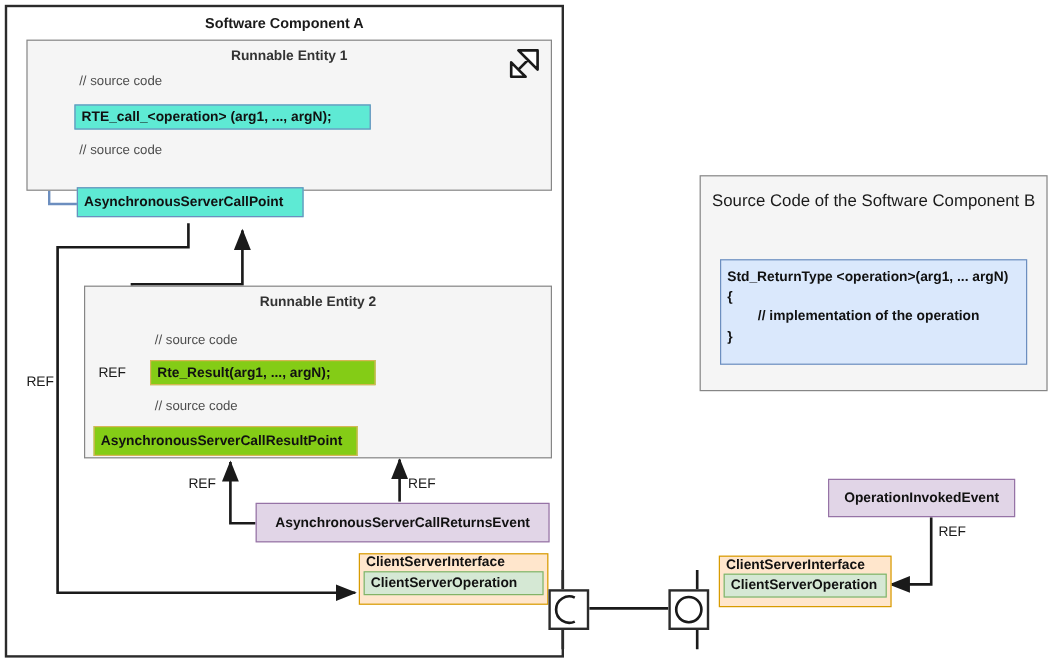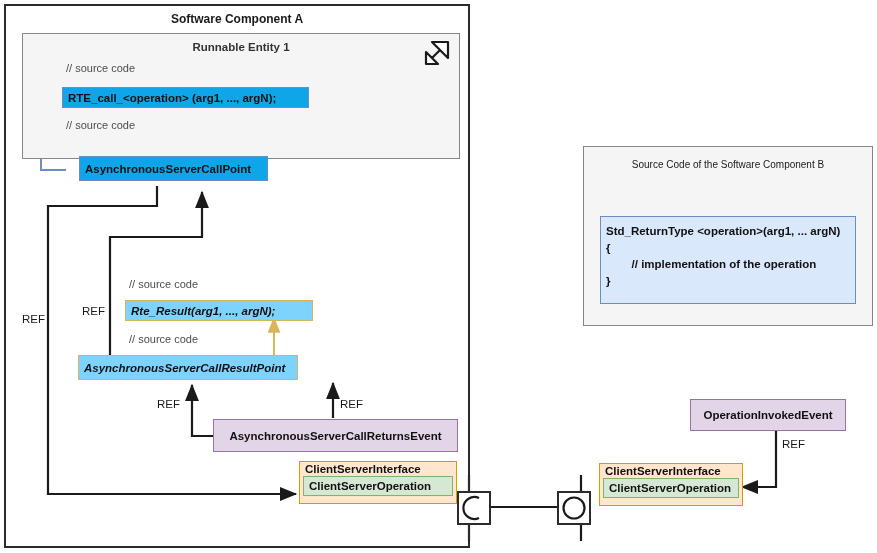--- a/index.html
+++ b/index.html
@@ -33,22 +33,22 @@
 
   .comment{
     font-size:11px;color:#4d4d4d;font-weight:normal;white-space:nowrap;
   }
 
   
   .box{
     box-sizing:border-box;display:flex;align-items:center;
     font-size:11.5px;font-weight:bold;white-space:nowrap;
   }
-  .box-blue{background:#0ea5e9;border:1.5px solid #6c8ebf;color:#111111;}
-  .box-yellow{background:#7dd3fc;border:1.5px solid #d6b656;color:#111111;font-style:italic;}
+  .box-blue{background:#5eead4;border:1.5px solid #6c8ebf;color:#111111;}
+  .box-yellow{background:#84cc16;border:1.5px solid #d6b656;color:#111111;}
   .box-purple{background:#e1d5e7;border:1.5px solid #9673a6;color:#111111;}
   .box-orange{background:#ffe6cc;border:1.5px solid #d79b00;color:#111111;}
   .box-green{background:#d5e8d4;border:1.5px solid #82b366;color:#111111;}
   .pad{padding-left:5px;}
 
   .codeblock{
     box-sizing:border-box;background:#dae8fc;border:1.5px solid #6c8ebf;
     font-size:11.5px;font-weight:bold;color:#111111;
     padding:6px 2px 6px 5px;line-height:1.45;white-space:pre;
   }
@@ -106,28 +106,31 @@
   <div class="node comp-frame" style="left:4px;top:4px;width:466px;height:544px;">
     <div class="comp-title">Software Component A</div>
   </div>
 
   <div class="node runnable-frame" style="left:22px;top:33px;width:438px;height:126px;">
     <div class="runnable-title">Runnable Entity 1</div>
   </div>
   <div class="node comment" style="left:66px;top:62px;">// source code</div>
   <div class="node box box-blue pad" style="left:62px;top:87px;width:247px;height:21px;">RTE_call_&lt;operation&gt; (arg1, ..., argN);</div>
   <div class="node comment" style="left:66px;top:119px;">// source code</div>
-  <div class="node box box-blue pad" style="left:79px;top:156px;width:189px;height:25px;">AsynchronousServerCallPoint</div>
+  <div class="node box box-blue pad" style="left:64px;top:156px;width:189px;height:25px;">AsynchronousServerCallPoint</div>
 
   <div class="cursor-icon" style="left:418px;top:34px;width:38px;height:38px;">
     <svg width="38" height="38" viewBox="0 0 38 38" xmlns="http://www.w3.org/2000/svg">
       <path d="M8,28 L8,18 L14,24 L22,16 L14,8 L30,8 L30,24 L22,16 L14,24 L20,30 L8,30 Z" fill="#ffffff" stroke="#1a1a1a" stroke-width="2.2" stroke-linejoin="round"></path>
     </svg>
   </div>
 
+  <div class="node runnable-frame" style="left:70px;top:238px;width:390px;height:144px;">
+    <div class="runnable-title">Runnable Entity 2</div>
+  </div>
   <div class="node comment" style="left:129px;top:278px;">// source code</div>
   <div class="node box box-yellow pad" style="left:125px;top:300px;width:188px;height:21px;">Rte_Result(arg1, ..., argN);</div>
   <div class="node comment" style="left:129px;top:333px;">// source code</div>
   <div class="node box box-yellow pad" style="left:78px;top:355px;width:220px;height:25px;">AsynchronousServerCallResultPoint</div>
 
   <div class="node box box-purple" style="left:213px;top:419px;width:245px;height:33px;
        justify-content:center;">AsynchronousServerCallReturnsEvent</div>
 
   <div class="node box-orange" style="left:299px;top:461px;width:158px;height:43px;
        box-sizing:border-box;">
@@ -140,21 +143,21 @@
       <path d="M18,3 A11,11 0 1,0 18,23" fill="none" stroke="#1a1a1a" stroke-width="2.2"></path>
     </svg>
   </div>
 
   <div class="ref-label" style="left:22px;top:313px;">REF</div>
   <div class="ref-label" style="left:82px;top:305px;">REF</div>
   <div class="ref-label" style="left:157px;top:398px;">REF</div>
   <div class="ref-label" style="left:340px;top:398px;">REF</div>
 
   <div class="node srccode-frame" style="left:583px;top:146px;width:290px;height:180px;">
-    <div class="runnable-title" style="top:12px;font-weight:normal;color:#1a1a1a;font-size:10px;">Source Code of the Software Component B</div>
+    <div class="runnable-title" style="top:12px;font-weight:normal;color:#1a1a1a;font-size:14px;">Source Code of the Software Component B</div>
   </div>
   <div class="node codeblock" style="left:600px;top:216px;width:256px;height:88px;">Std_ReturnType &lt;operation&gt;(arg1, ... argN)
 {
         // implementation of the operation
 }</div>
 
 
   <div class="node box box-purple" style="left:690px;top:399px;width:156px;height:32px;
        justify-content:center;">OperationInvokedEvent</div>
 

